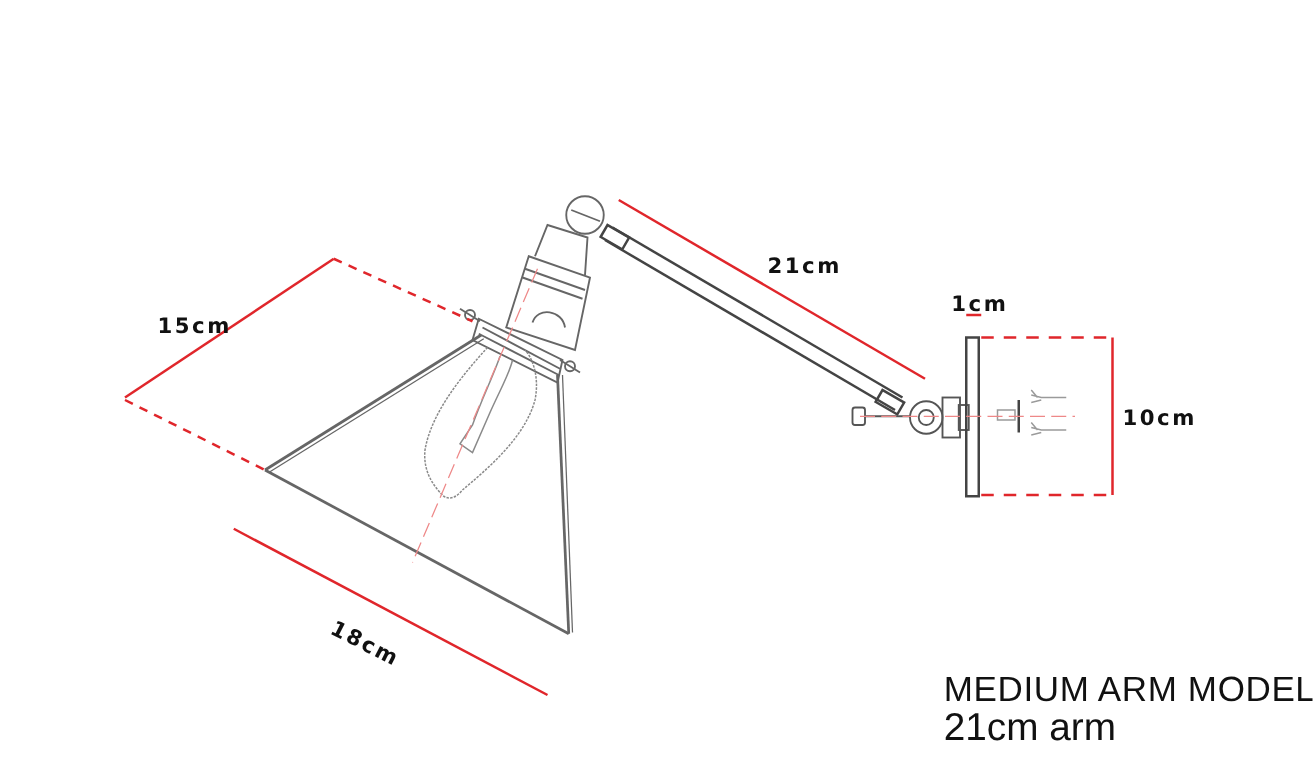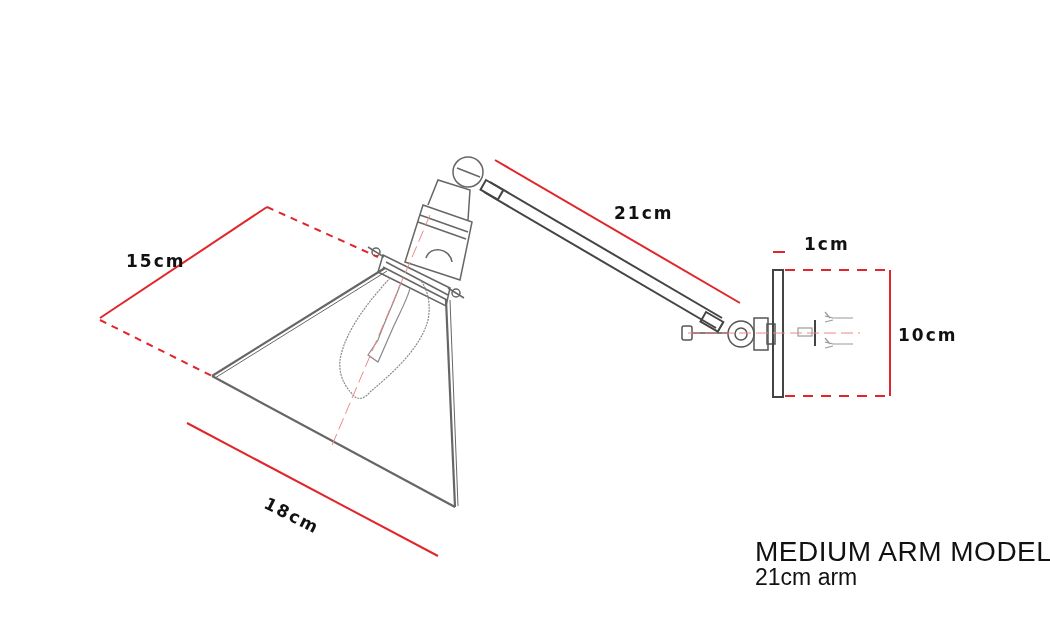--- a/index.html
+++ b/index.html
@@ -14,21 +14,21 @@
       color: #111;
       white-space: nowrap;
     }
     .caption {
       position: absolute;
       font-family: "Liberation Sans", sans-serif;
       color: #111;
       white-space: nowrap;
     }
     .caption.title { left: 755px; top: 536px; font-size: 28px; letter-spacing: 0.5px; }
-    .caption.sub { left: 755px; top: 564px; font-size: 23px; }
+    .caption.sub { left: 755px; top: 564px; font-size: 31px; }
   </style>
 </head>
 <body>
 
 <svg id="canvas" viewBox="0 0 1050 623" xmlns="http://www.w3.org/2000/svg">
 
   <g fill="none" stroke="#666" stroke-width="2.2">
     <line x1="212" y1="376" x2="385" y2="268"></line>
     <line x1="215" y1="378" x2="387" y2="271" stroke-width="1"></line>
     <line x1="212" y1="376" x2="455" y2="507"></line>
@@ -106,18 +106,18 @@
     <line x1="773" y1="252" x2="785" y2="252"></line>
 
     <line x1="785" y1="270" x2="890" y2="270" stroke-dasharray="10,8"></line>
     <line x1="785" y1="396" x2="890" y2="396" stroke-dasharray="10,8"></line>
     <line x1="890" y1="270" x2="890" y2="396"></line>
   </g>
 </svg>
 
 <div class="dim-label" style="left:126px; top:251px;">15cm</div>
 <div class="dim-label" style="left:614px; top:203px;text-align:center;">21cm</div>
-<div class="dim-label" style="left:804px; top:234px;">1cm</div>
+<div class="dim-label" style="left:761px; top:234px;">1cm</div>
 <div class="dim-label" style="left:898px; top:325px;">10cm</div>
 <div class="dim-label" style="left:270px; top:493px; transform: rotate(27deg); transform-origin: left top;">18cm</div>
 
 <div class="caption title">MEDIUM ARM MODEL</div>
 <div class="caption sub">21cm arm</div>
 
 </body></html>

